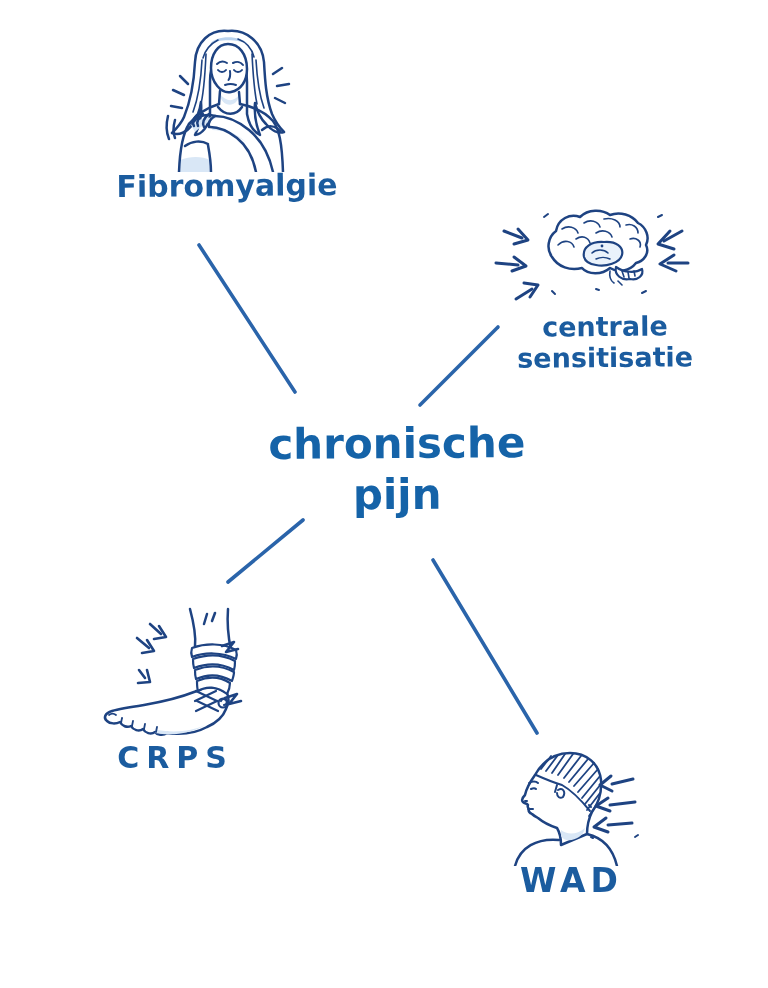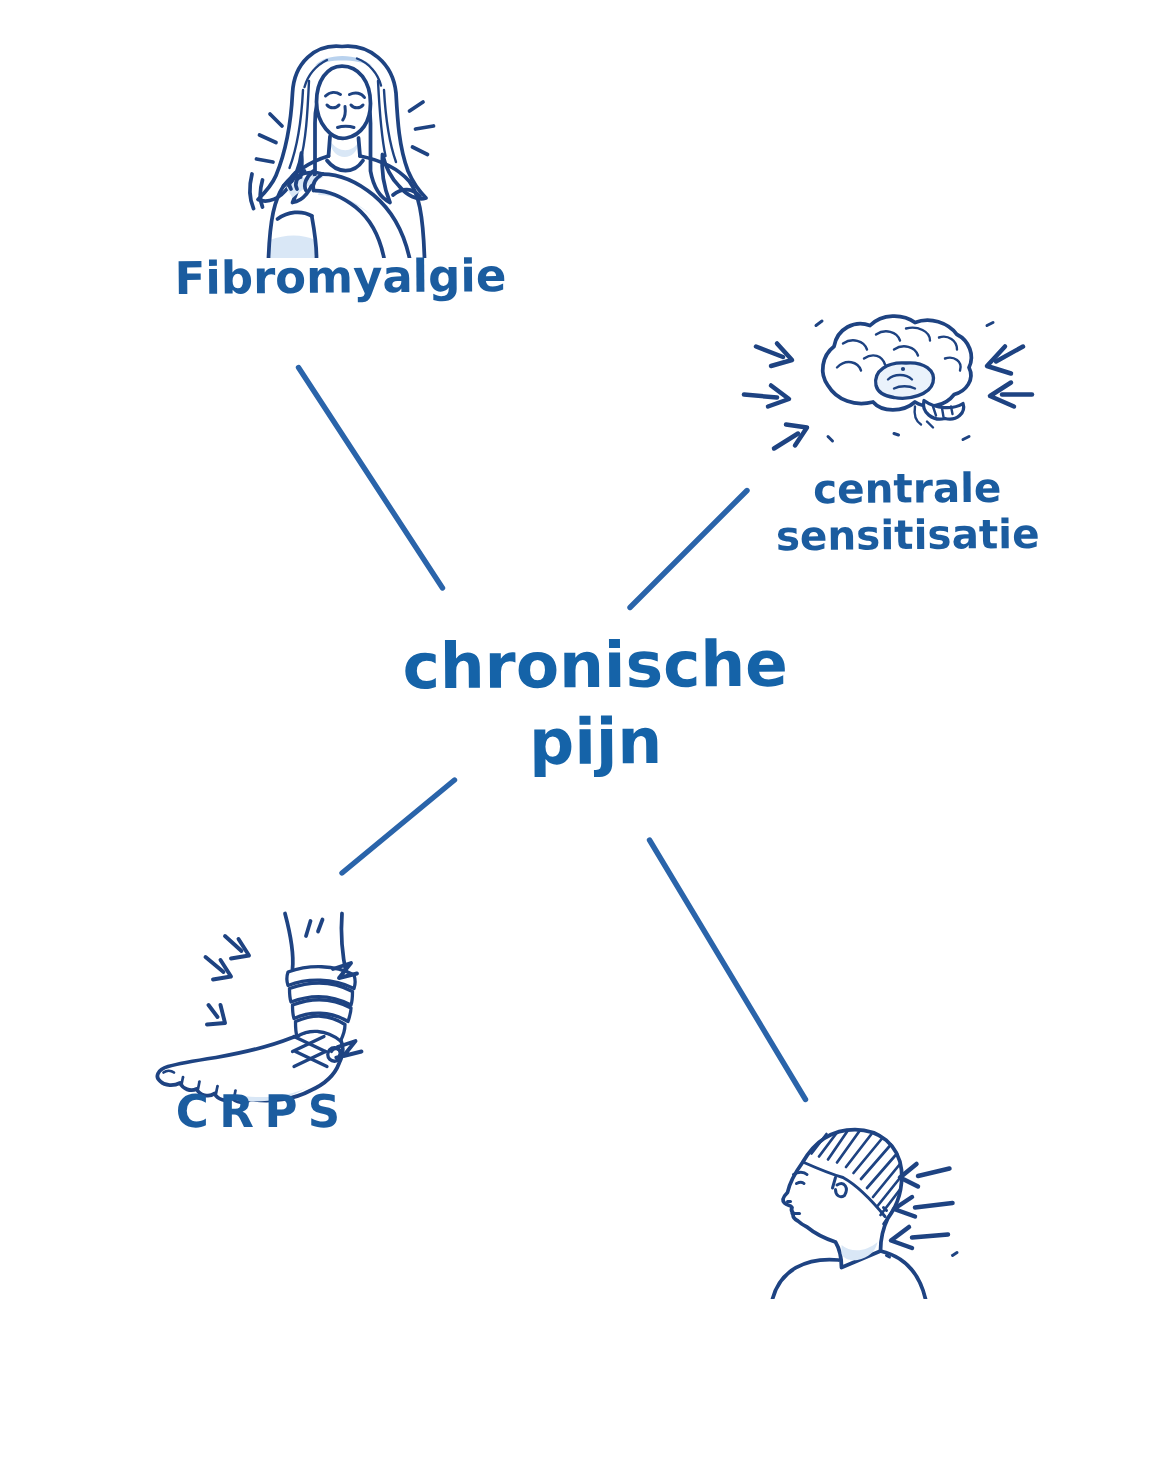--- a/index.html
+++ b/index.html
@@ -7,21 +7,21 @@
     position:relative;width:768px;height:988px;background:#ffffff;
     overflow:hidden;font-family:"DejaVu Sans","Liberation Sans",sans-serif;
   }
   .abs{position:absolute;}
   .label{
     position:absolute;text-align:center;font-weight:bold;color:#1b5c9f;
     -webkit-font-smoothing:antialiased;
   }
   .label-fibromyalgie{left:107px;top:169px;width:240px;font-size:30px;line-height:34px;transform:rotate(-0.5deg);}
   .label-cs{left:485px;top:311px;width:240px;font-size:27px;line-height:31px;transform:rotate(-0.5deg);}
-  .label-crps{left:92px;top:724px;width:160px;font-size:30px;letter-spacing:7px;padding-left:7px;box-sizing:border-box;}
+  .label-crps{left:92px;top:740px;width:160px;font-size:30px;letter-spacing:7px;padding-left:7px;box-sizing:border-box;}
   .label-wad{left:489px;top:861px;width:160px;font-size:33px;letter-spacing:5px;padding-left:5px;box-sizing:border-box;}
   .center-title{
     position:absolute;left:197px;top:418px;width:400px;text-align:center;
     font-size:42px;line-height:51px;font-weight:bold;color:#1563a8;transform:rotate(-0.4deg);
   }
   .connector-overlay{position:absolute;left:0;top:0;width:768px;height:988px;}
   svg{display:block;}
 </style>
 </head>
 <body>
@@ -262,14 +262,15 @@
           <path d="M103,77 L127,75"></path>
       </g>
 
       <g fill="none" stroke="#1e4382" stroke-width="2" stroke-linecap="round">
         <path d="M84,57 L86,59"></path>
           <path d="M86,89 L88,90"></path>
           <path d="M130,89 L133,87"></path>
       </g>
     </svg>
   </div>
+  <div class="label label-wad">WAD</div>
 
 </div>
 
 </body></html>

